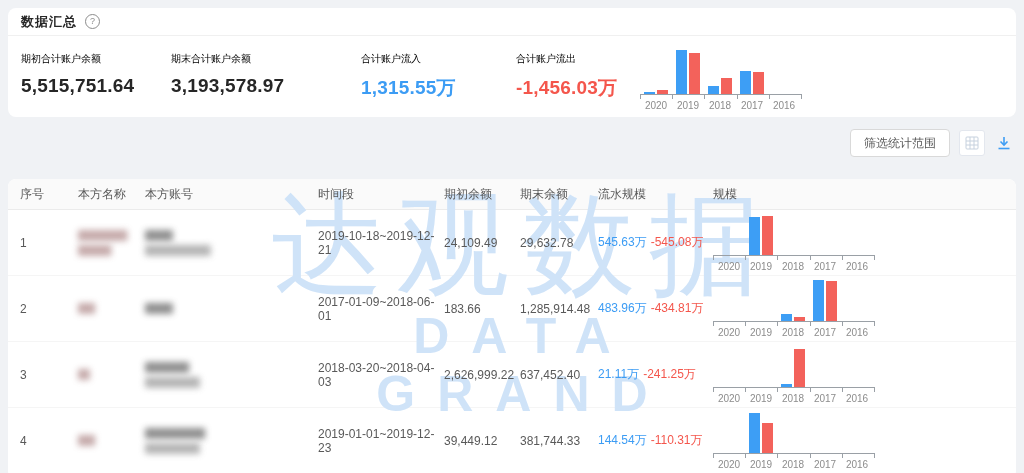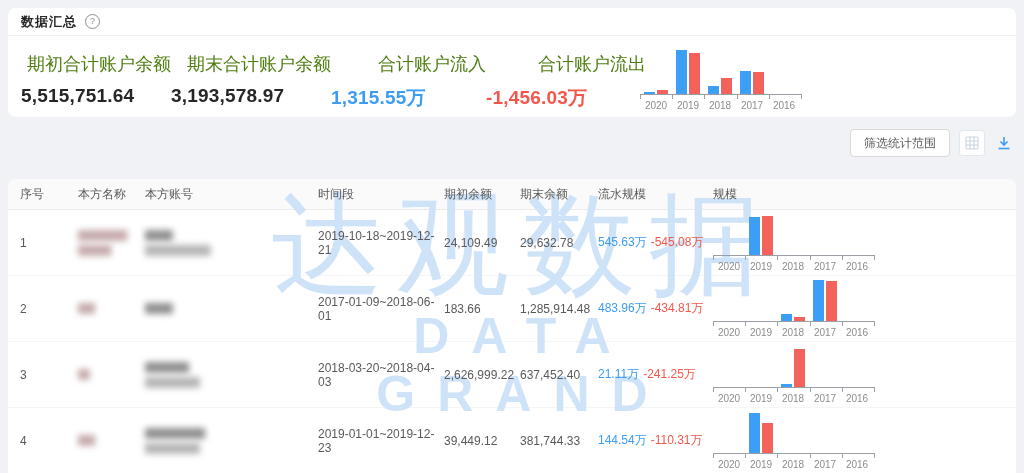--- a/index.html
+++ b/index.html
@@ -12,25 +12,25 @@
   .card{background:#ffffff;border-radius:8px;position:absolute;}
 
   
   #summary-card{left:8px;top:8px;width:1008px;height:109px;}
   .sum-titlebar{height:27px;border-bottom:1px solid #f0f0f0;display:flex;align-items:center;padding-left:13px;}
   .sum-title{font-size:13px;color:#262626;font-weight:700;letter-spacing:1px;}
   .help-dot{width:13px;height:13px;border:1px solid #8c8c8c;border-radius:50%;margin-left:8px;
     font-size:9px;color:#8c8c8c;display:flex;align-items:center;justify-content:center;line-height:1;}
   .sum-stats{position:absolute;left:13px;top:44px;display:flex;}
   .stat{margin-right:0;}
-  .stat .lbl{font-size:18px;color:#4d7c0f;margin-bottom:9px;text-align:right;}
+  .stat .lbl{font-size:10px;color:#000000;margin-bottom:9px;}
   .stat .val{font-size:19px;color:#262626;font-weight:700;letter-spacing:.2px;}
   .stat:nth-child(1){width:150px;}
   .stat:nth-child(2){width:160px;}
-  .stat:nth-child(3){width:155px;}
+  .stat:nth-child(3){width:155px;margin-left:30px;}
   .stat:nth-child(4){width:160px;}
   #summary-chart{position:absolute;left:632px;top:38px;}
 
   
   .mini-chart{width:162px;}
   .mc-bars{display:flex;align-items:flex-end;height:48px;}
   .mini-chart.small .mc-bars{height:41px;}
   .mc-col{width:32px;display:flex;align-items:flex-end;justify-content:center;gap:2px;height:100%;}
   .mc-bar{width:11px;border-radius:0;}
   .mc-axis{height:4px;border-top:1px solid #9aa0a6;display:flex;justify-content:space-between;}

